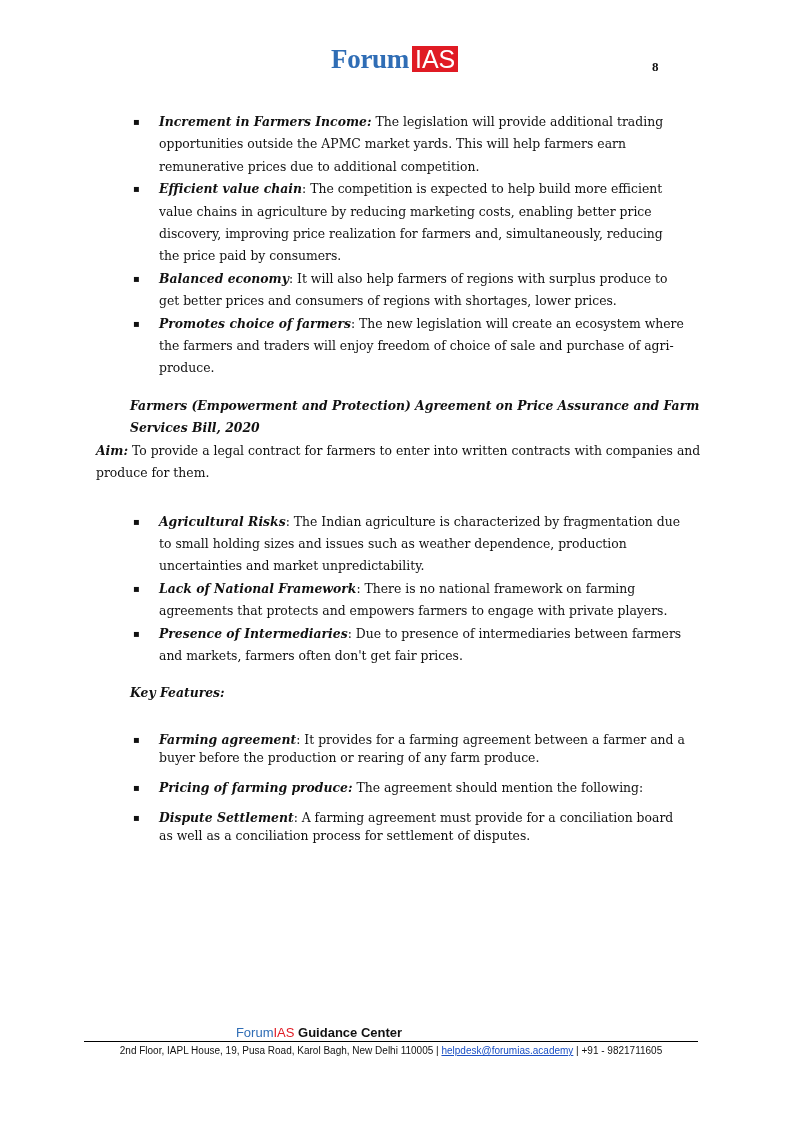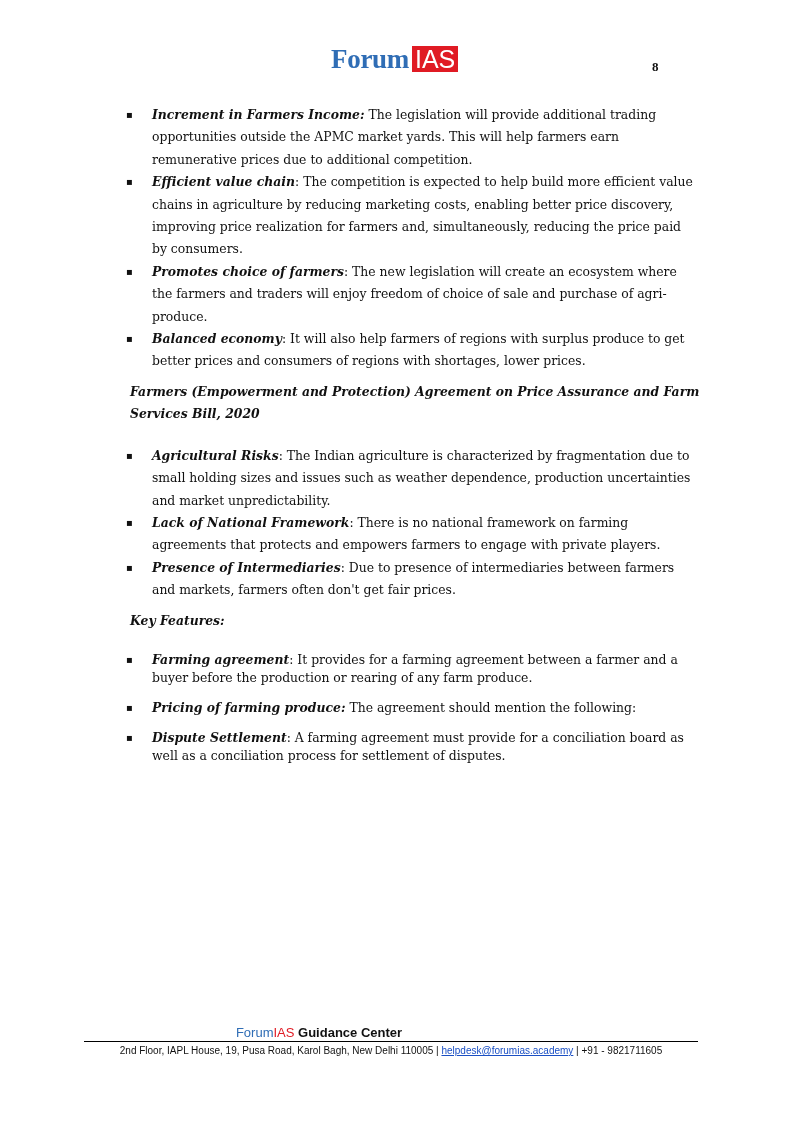--- a/index.html
+++ b/index.html
@@ -6,21 +6,21 @@
   body { width: 794px; height: 1123px; position: relative; overflow: hidden;
          font-family: "DejaVu Serif", serif; color: #111; }
   .logo { position: absolute; top: 46px; left: 331px; height: 26px; display: flex; align-items: center;
           font-family: "Liberation Serif", serif; font-size: 27px; font-weight: bold; }
   .logo .forum { color: #2f6db5; letter-spacing: -0.3px; }
   .logo .ias { background: #e01b24; color: #fff; font-family: "Liberation Sans", sans-serif;
                font-weight: normal; padding: 0 3px; margin-left: 3px; line-height: 26px; height: 26px; font-size: 25px; }
   .pagenum { position: absolute; top: 59px; left: 652px; font-size: 13px; font-weight: bold;
              font-family: "Liberation Serif", serif; }
   .content { position: absolute; top: 96px; left: 96px; width: 605px; font-size: 12.4px; }
-  ul.bul { list-style: none; margin: 8px; padding: 0; }
+  ul.bul { list-style: none; margin: 15px; padding: 0; }
   ul.bul > li { position: relative; padding-left: 48px; line-height: 22.4px; }
   ul.bul > li::before { content: "\25AA"; position: absolute; left: 22px; top: 0; font-size: 10px; }
   .b { font-weight: bold; font-style: italic; }
   .heading { font-weight: bold; font-style: italic; line-height: 22.4px; margin-left: 34px; }
   .para { line-height: 22.4px; }
   .sp { height: 11px; }
   ul.tight > li { line-height: 18px; margin-bottom: 12px; }
   ul.sub { list-style: none; margin: 10px 0 0 0; padding: 0; }
   ul.sub > li { position: relative; padding-left: 48px; line-height: 18px; margin-bottom: 12px; }
   ul.sub > li::before { content: "o"; position: absolute; left: 26px; font-size: 10px; color: #555; }
@@ -39,25 +39,26 @@
 <div class="logo">
   <span class="forum">Forum</span>
   <span class="ias">IAS</span>
 </div>
 <div class="pagenum">8</div>
 
 <div class="content">
   <ul class="bul">
     <li><span class="b">Increment in Farmers Income:</span><span> The legislation will provide additional trading opportunities outside the APMC market yards. This will help farmers earn remunerative prices due to additional competition.</span></li>
     <li><span class="b">Efficient value chain</span><span>: The competition is expected to help build more efficient value chains in agriculture by reducing marketing costs, enabling better price discovery, improving price realization for farmers and,  simultaneously, reducing the price paid by consumers.</span></li>
+    <li><span class="b">Balanced economy</span><span>: It will also help farmers of regions with surplus produce to get better prices and consumers of regions with shortages, lower prices.</span></li>
     <li><span class="b">Promotes choice of farmers</span><span>: The new legislation will create an ecosystem where the farmers and traders will enjoy freedom of choice of sale and purchase of agri-produce.</span></li>
-    <li><span class="b">Balanced economy</span><span>: It will also help farmers of regions with surplus produce to get better prices and consumers of regions with shortages, lower prices.</span></li>
   </ul>
 
   <div class="heading">Farmers (Empowerment and Protection) Agreement on Price Assurance and Farm Services Bill, 2020</div>
+  <div class="para"><span class="b">Aim:</span><span> To provide a legal contract for farmers to enter into written contracts with companies and produce for them.</span></div>
   <div class="sp"></div>
 
   <ul class="bul">
     <li><span class="b">Agricultural Risks</span><span>: The Indian agriculture is characterized by fragmentation due to small holding sizes and issues such as weather dependence, production uncertainties and market unpredictability.</span></li>
     <li><span class="b">Lack of National Framework</span><span>: There is no national framework on farming agreements that protects and empowers farmers to engage with private players.</span></li>
     <li><span class="b">Presence of Intermediaries</span><span>: Due to presence of intermediaries between farmers and markets, farmers often don't get fair prices.</span></li>
   </ul>
 
   <div class="heading">Key Features:</div>
   <div class="sp"></div>

